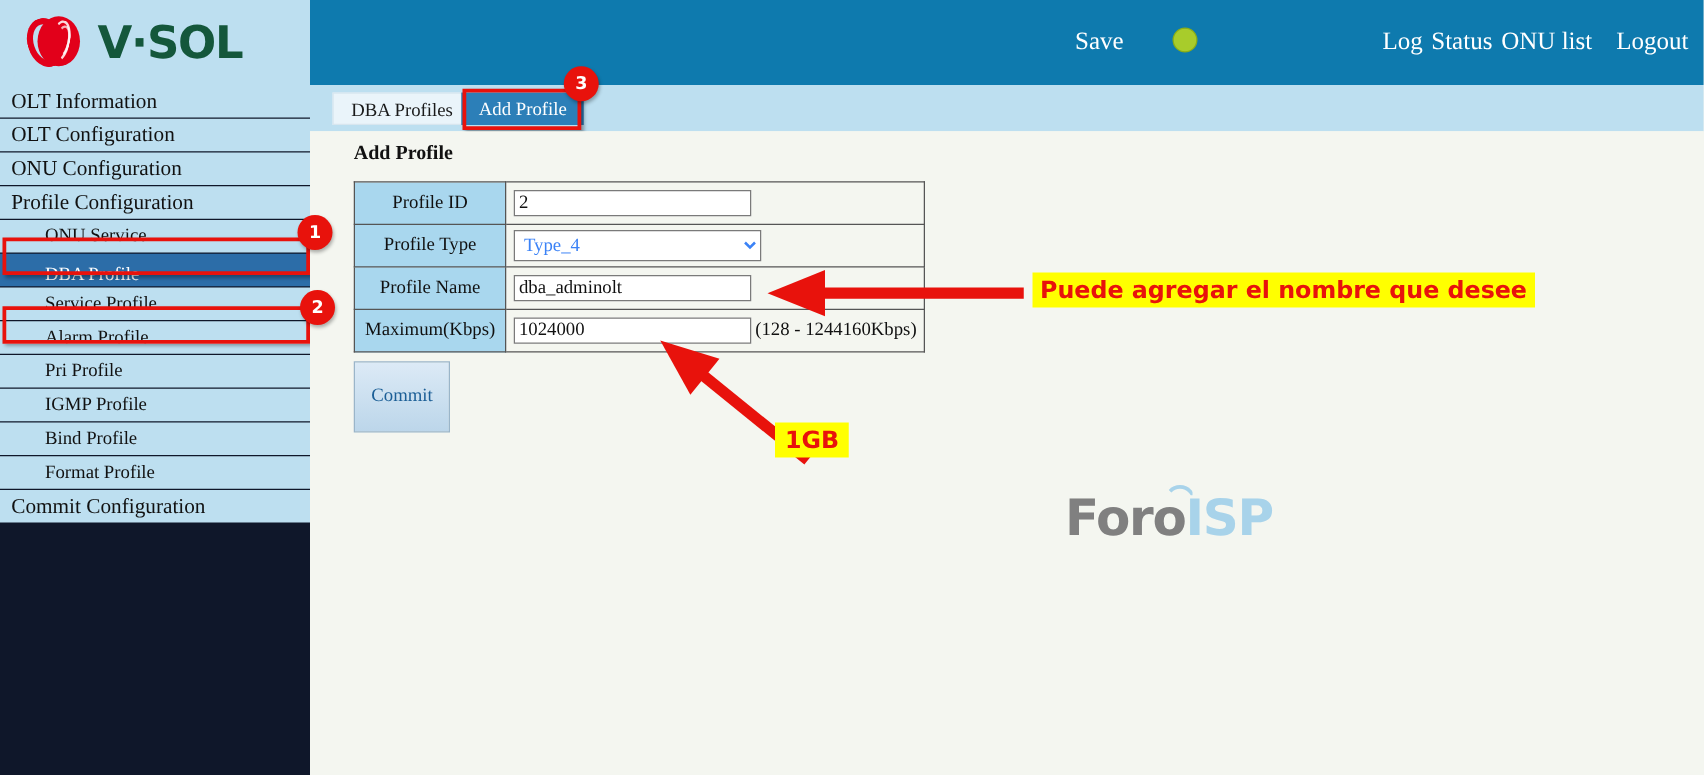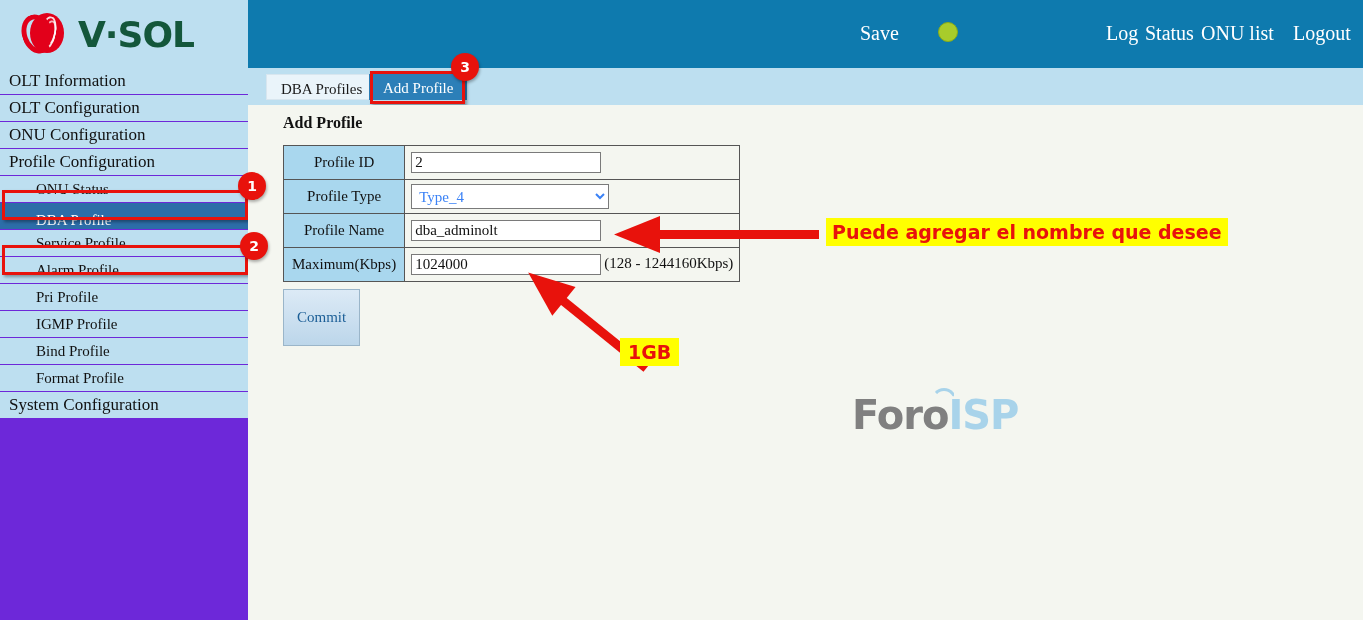--- a/index.html
+++ b/index.html
@@ -120,21 +120,21 @@
     width: 95px; height: 33px;
     border: 3px solid #E8120C;
     box-shadow: 2px 2px 3px rgba(0,0,0,.35);
     pointer-events: none;
   }
 
   
   .sidebar {
     position: absolute; left: 0; top: 68px;
     width: 248px; height: 552px;
-    background: #6d28d9;
+    background: #0f172a;
   }
   .nav-item {
     position: relative;
     height: 26px;
     margin-bottom: 1px;
     background: #BDDFF0;
     color: #111111;
     display: flex; align-items: center;
     font-size: 17px;
   }
@@ -314,21 +314,21 @@
     <div class="nav-item level1">
       <span>OLT Configuration</span>
     </div>
     <div class="nav-item level1">
       <span>ONU Configuration</span>
     </div>
     <div class="nav-item level1">
       <span>Profile Configuration</span>
     </div>
     <div class="nav-item level2">
-      <span>ONU Status</span>
+      <span>ONU Service</span>
     </div>
     <div class="nav-item level2 selected">
       <span>DBA Profile</span>
     </div>
     <div class="nav-item level2">
       <span>Service Profile</span>
     </div>
     <div class="nav-item level2">
       <span>Alarm Profile</span>
     </div>
@@ -338,21 +338,21 @@
     <div class="nav-item level2">
       <span>IGMP Profile</span>
     </div>
     <div class="nav-item level2">
       <span>Bind Profile</span>
     </div>
     <div class="nav-item level2">
       <span>Format Profile</span>
     </div>
     <div class="nav-item level1">
-      <span>System Configuration</span>
+      <span>Commit Configuration</span>
     </div>
   </div>
   <div class="nav-hl nav-hl-1"></div>
   <div class="nav-hl nav-hl-2"></div>
 
   <div class="content">
     <div class="page-title">Add Profile</div>
 
     <table class="form-table">
       <tbody>

